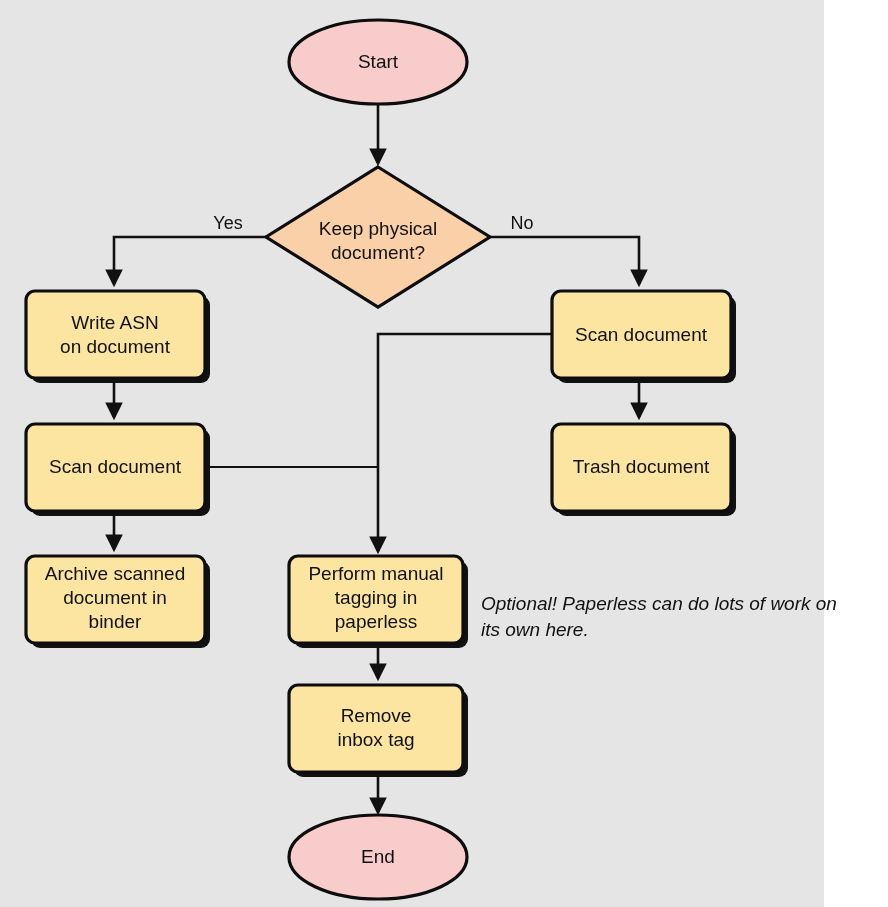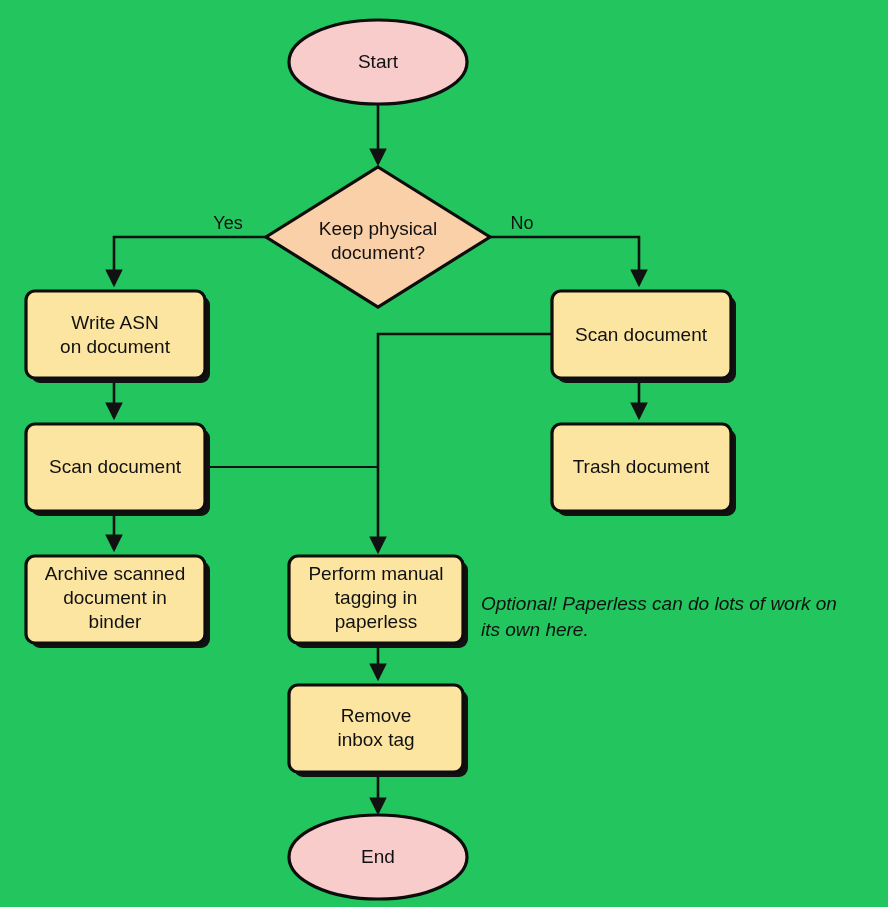--- a/index.html
+++ b/index.html
@@ -1,18 +1,18 @@
 <!DOCTYPE html>
 <html><head>
 <meta charset="utf-8">
 <style>
   html,body{margin:0;padding:0;background:#ffffff;}
   body{width:888px;height:907px;overflow:hidden;
        font-family:"Liberation Sans","DejaVu Sans",sans-serif;}
-  #stage{position:relative;width:888px;height:907px;background:#22c55e;}
+  #stage{position:relative;width:824px;height:907px;background:#e5e5e5;}
   svg#flow{position:absolute;left:0;top:0;width:888px;height:907px;display:block;}
   .nodeText{font-family:"Liberation Sans","DejaVu Sans",sans-serif;
             font-size:19px;fill:#111111;text-anchor:middle;
             dominant-baseline:middle;}
   .edgeLabel{font-family:"Liberation Sans","DejaVu Sans",sans-serif;
              font-size:18px;fill:#111111;text-anchor:middle;}
   .noteText{font-family:"Liberation Sans","DejaVu Sans",sans-serif;
             font-size:19px;font-style:italic;fill:#111111;text-anchor:start;}
   .shape{stroke:#0d0d0d;stroke-width:3.2;}
   .conn{stroke:#111111;stroke-width:2.6;fill:none;}

